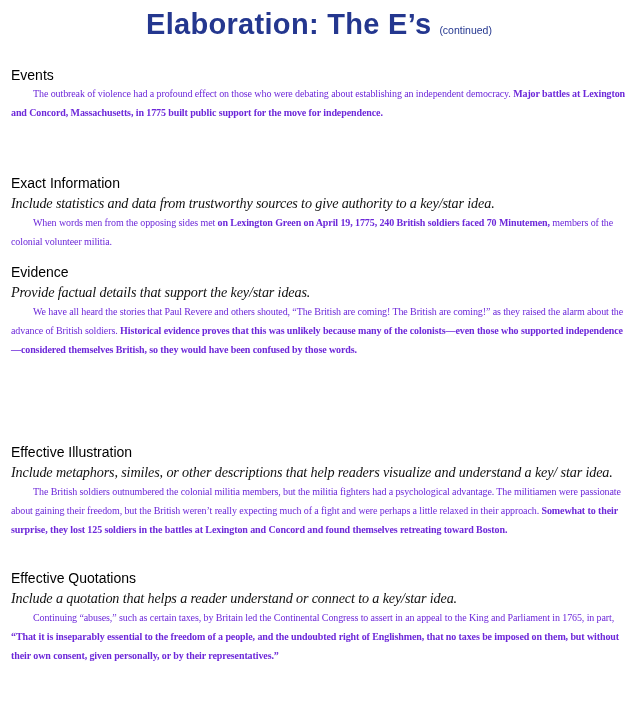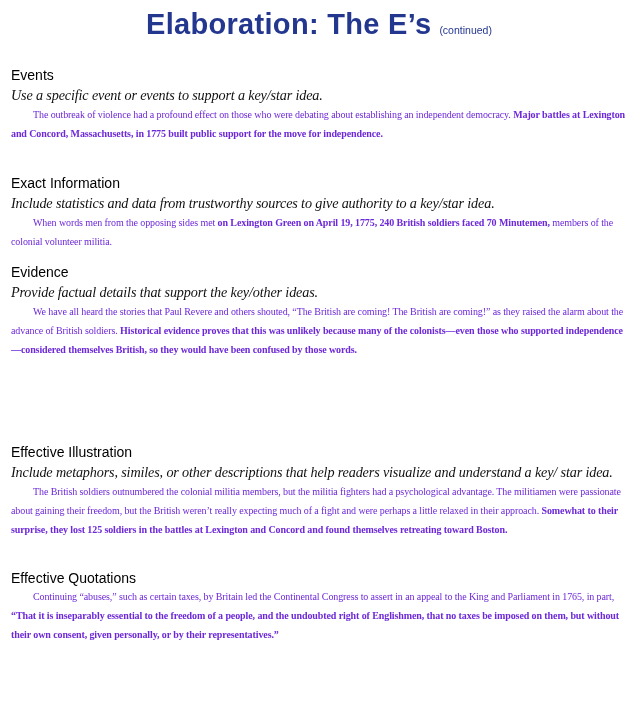--- a/index.html
+++ b/index.html
@@ -18,40 +18,40 @@
 <body>
 
 <div class="page">
 
   <div class="title-wrap">
     <span class="title">Elaboration: The E’s</span><span class="title-sub">(continued)</span>
   </div>
 
   <div class="section" style="top:66px;">
     <p class="heading">Events</p>
-    <p class="intro">Use a specific event or events to support a key/star idea.</p>
     <p class="body"><span>The outbreak of violence had a profound effect on those who were debating about establishing an independent democracy. </span><b>Major battles at Lexington and Concord, Massachusetts, in 1775 built public support for the move for independence.</b></p>
   </div>
 
   <div class="section" style="top:174px;">
     <p class="heading">Exact Information</p>
     <p class="intro">Include statistics and data from trustworthy sources to give authority to a key/star idea.</p>
     <p class="body"><span>When words men from the opposing sides met </span><b>on Lexington Green on April 19, 1775, 240 British soldiers faced 70 Minutemen,</b><span> members of the colonial volunteer militia.</span></p>
   </div>
 
   <div class="section" style="top:263px;">
     <p class="heading">Evidence</p>
-    <p class="intro">Provide factual details that support the key/other ideas.</p>
+    <p class="intro">Provide factual details that support the key/star ideas.</p>
     <p class="body"><span>We have all heard the stories that Paul Revere and others shouted, “The British are coming! The British are coming!” as they raised the alarm about the advance of British soldiers. </span><b>Historical evidence proves that this was unlikely because many of the colonists—even those who supported independence—considered themselves British, so they would have been confused by those words.</b></p>
   </div>
 
   <div class="section" style="top:407px;margin-top:36px;">
     <p class="heading">Effective Illustration</p>
     <p class="intro">Include metaphors, similes, or other descriptions that help readers visualize and understand a key/ star idea.</p>
     <p class="body"><span>The British soldiers outnumbered the colonial militia members, but the militia fighters had a psychological advantage. The militiamen were passionate about gaining their freedom, but the British weren’t really expecting much of a fight and were perhaps a little relaxed in their approach. </span><b>Somewhat to their surprise, they lost 125 soldiers in the battles at Lexington and Concord and found themselves retreating toward Boston.</b></p>
   </div>
 
   <div class="section" style="top:569px;">
     <p class="heading">Effective Quotations</p>
+    <p class="intro">Include a quotation that helps a reader understand or connect to a key/star idea.</p>
     <p class="body"><span>Continuing “abuses,” such as certain taxes, by Britain led the Continental Congress to assert in an appeal to the King and Parliament in 1765, in part, </span><b>“That it is inseparably essential to the freedom of a people, and the undoubted right of Englishmen, that no taxes be imposed on them, but without their own consent, given personally, or by their representatives.”</b></p>
   </div>
 
 </div>
 
 </body></html>

